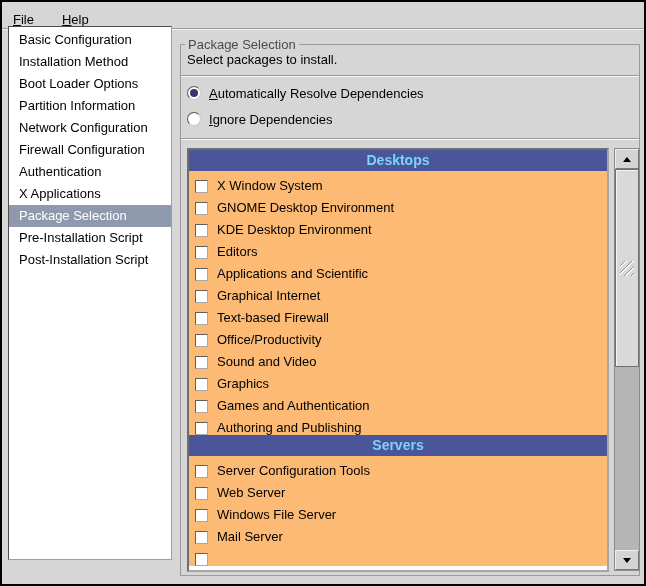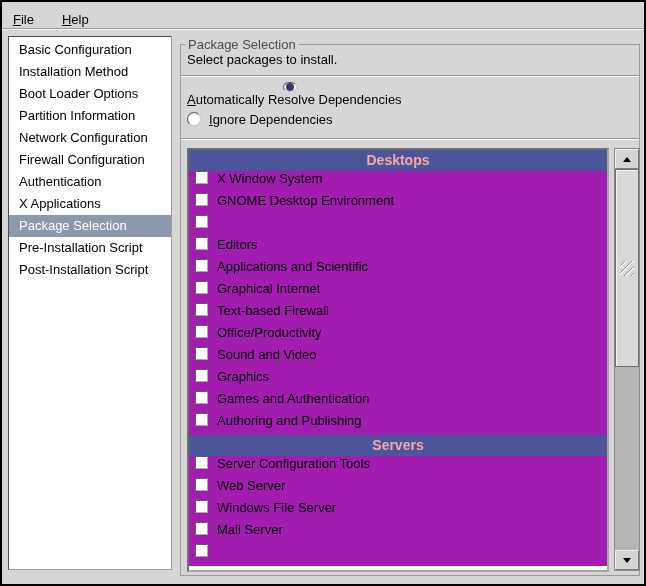--- a/index.html
+++ b/index.html
@@ -22,21 +22,21 @@
     padding-left: 4px;
     display: flex; align-items: center; gap: 14px;
   }
   .menu-item { padding: 3px 7px; cursor: default; margin-top: 8px; }
 
   .mn { display: inline-block; }
   .mn::first-letter { text-decoration: underline; }
 
   
   .sidebar {
-    position: absolute; left: 6px; top: 34px; width: 164px; height: 534px;
+    position: absolute; left: 6px; top: 24px; width: 164px; height: 534px;
     background: #fff;
     border: 1px solid;
     border-color: #4e4e4e #9e9e9e #9e9e9e #4e4e4e;
     padding-top: 2px;
     overflow: hidden;
   }
   .side-item {
     height: 22px; line-height: 22px;
     padding-left: 10px;
     white-space: nowrap;
@@ -67,21 +67,21 @@
   }
   .sep1 { top: 30px; }
   .sep2 { top: 93px; }
 
   
   .radio-row {
     position: absolute; left: 6px; height: 22px;
     display: flex; align-items: center;
     cursor: default;
   }
-  .radio-row.r1 { top: 37px; flex-direction: column; }
+  .radio-row.r1 { top: 37px; }
   .radio-row.r2 { top: 63px; }
   .radio {
     width: 14px; height: 14px; border-radius: 50%;
     background: #fff;
     border: 1px solid #5a5a5a;
     border-bottom-color: #c8c8c8; border-right-color: #c8c8c8;
     display: inline-flex; align-items: center; justify-content: center;
     margin-right: 8px;
   }
   .radio .dot {
@@ -96,27 +96,27 @@
     position: absolute; left: 6px; top: 103px;
     width: 422px; height: 424px;
     background: #fff;
     border: 2px solid;
     border-color: #6e6e6e #a6a6a6 #a6a6a6 #6e6e6e;
     overflow: hidden;
   }
   .pkg-header {
     height: 21px; line-height: 21px;
     background: var(--section-header-bg, #4a5699);
-    color: #fca5a5; font-weight: bold; font-size: 14px;
+    color: #7dd3fc; font-weight: bold; font-size: 14px;
     text-align: center;
   }
   .pkg-row {
     height: 22px;
-    display: flex; align-items: flex-start;
-    background: #a21caf;
+    display: flex; align-items: flex-end;
+    background: #fdba74;
   }
   .checkbox {
     width: 13px; height: 13px; flex: 0 0 13px;
     background: #fff;
     border: 1px solid;
     border-color: #5f5f5f #a8a8a8 #a8a8a8 #5f5f5f;
     margin-left: 6px; margin-right: 9px;
   }
   .row-label { white-space: nowrap; }
 
@@ -212,20 +212,21 @@
         <div class="pkg-row">
     <span class="checkbox"></span>
     <span class="row-label">X Window System</span>
   </div>
         <div class="pkg-row">
     <span class="checkbox"></span>
     <span class="row-label">GNOME Desktop Environment</span>
   </div>
         <div class="pkg-row">
     <span class="checkbox"></span>
+    <span class="row-label">KDE Desktop Environment</span>
   </div>
         <div class="pkg-row">
     <span class="checkbox"></span>
     <span class="row-label">Editors</span>
   </div>
         <div class="pkg-row">
     <span class="checkbox"></span>
     <span class="row-label">Applications and Scientific</span>
   </div>
         <div class="pkg-row">

